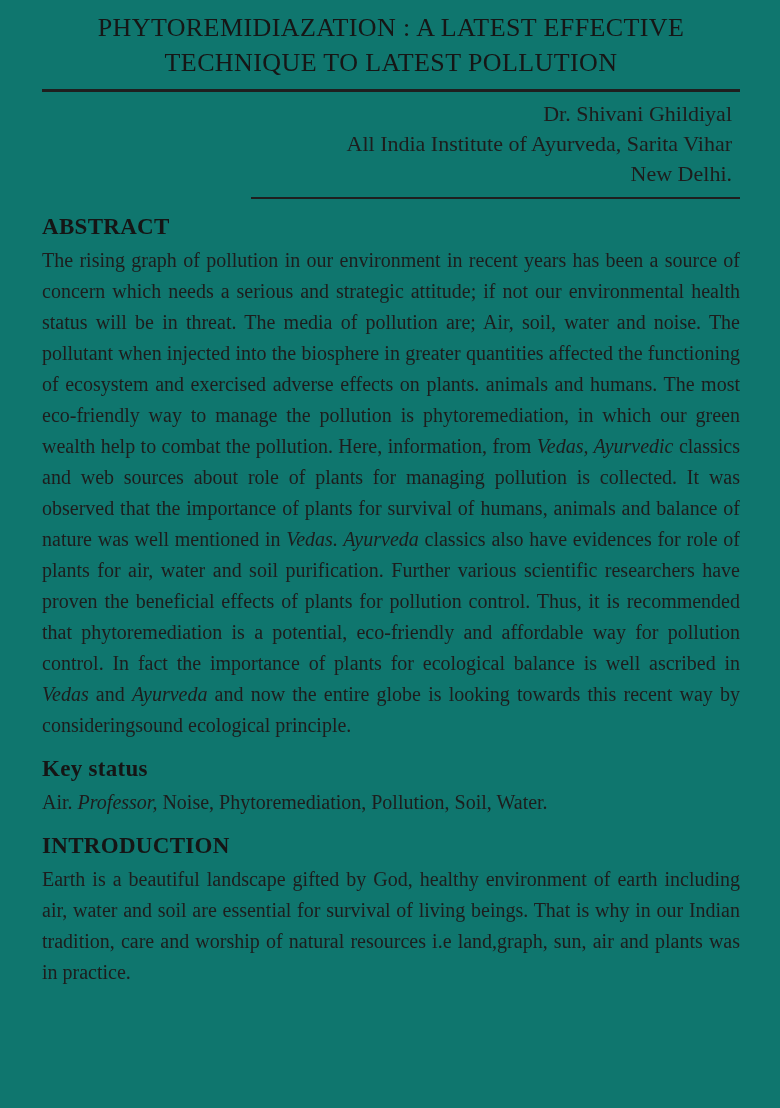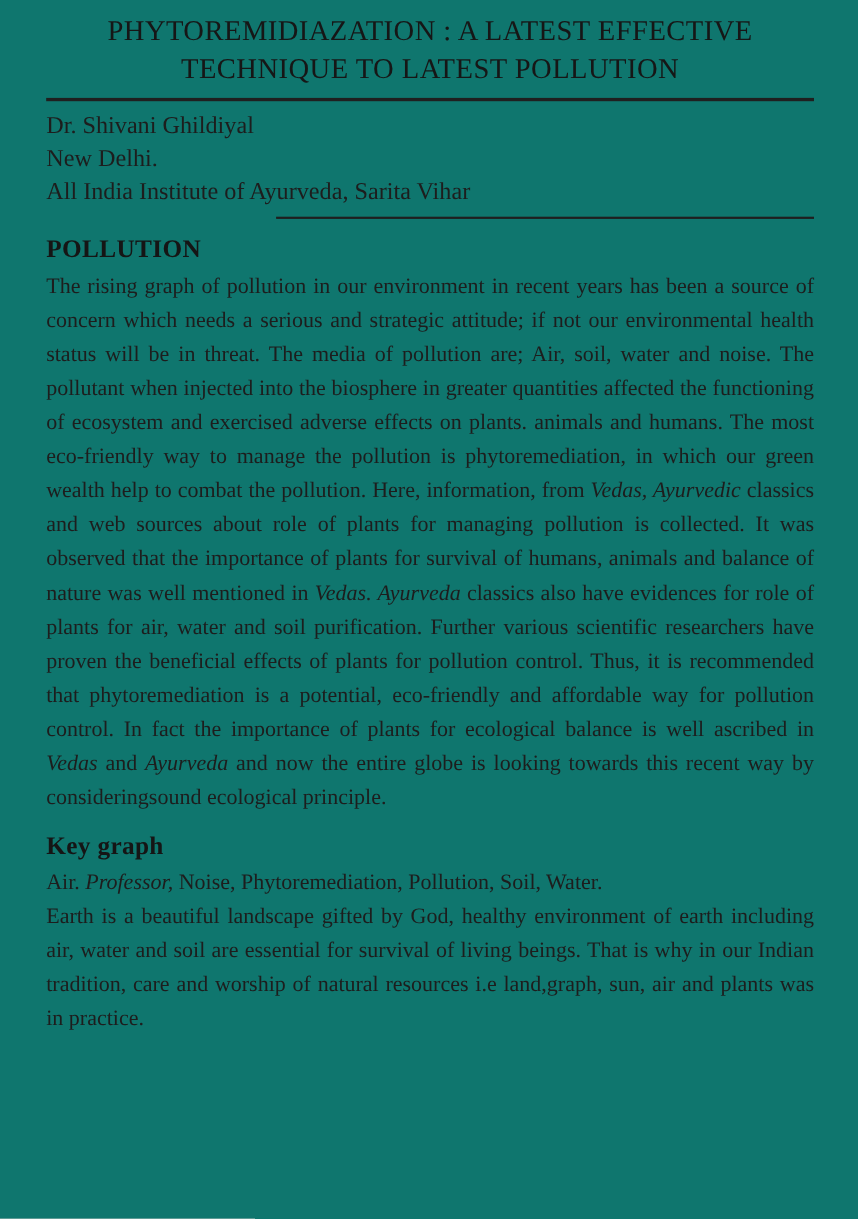--- a/index.html
+++ b/index.html
@@ -31,20 +31,21 @@
   .title-line { display: block; }
   .rule {
     border: none;
     height: 0;
   }
   .rule-title {
     border-top: 3px solid #1f1f1f;
     margin: 9px 0 7px 0;
   }
   .author-block {
+    text-align: right;
     font-size: 22px;
     line-height: 30px;
     padding-right: 8px;
     color: #1d1d1d;
   }
   .rule-author {
     border-top: 2px solid #1f1f1f;
     margin: 8px 0 2px 30%;
   }
   .section-heading {
@@ -71,34 +72,35 @@
   <header>
     <h1 class="title">
       <span class="title-line">PHYTOREMIDIAZATION : A LATEST EFFECTIVE</span>
       <span class="title-line">TECHNIQUE TO LATEST POLLUTION</span>
     </h1>
 
     <div class="rule rule-title"></div>
 
     <div class="author-block">
       <div>Dr. Shivani Ghildiyal</div>
+      <div>All India Institute of Ayurveda, Sarita Vihar</div>
       <div>New Delhi.</div>
-      <div>All India Institute of Ayurveda, Sarita Vihar</div>
     </div>
 
     <div class="rule rule-author"></div>
   </header>
 
   <section>
-    <h2 class="section-heading">POLLUTION</h2>
+    <h2 class="section-heading">ABSTRACT</h2>
     <p class="body-text"><span>The rising graph of pollution in our environment in recent years has been a source of concern which needs a serious and strategic attitude; if not our environmental health status will be in threat. The media of pollution are; Air, soil, water and noise. The pollutant when injected into the biosphere in greater quantities affected the functioning of ecosystem and exercised adverse effects on plants. animals and humans. The most eco-friendly way to manage the pollution is phytoremediation, in which our green wealth help to combat the pollution. Here, information, from </span><span style="font-style: italic;">Vedas, Ayurvedic</span><span> classics and web sources about role of plants for managing pollution is collected. It was observed that the importance of plants for survival of humans, animals and balance of nature was well mentioned in </span><span style="font-style: italic;">Vedas. Ayurveda</span><span> classics also have evidences for role of plants for air, water and soil purification. Further various scientific researchers have proven the beneficial effects of plants for pollution control. Thus, it is recommended that phytoremediation is a potential, eco-friendly and affordable way for pollution control. In fact the importance of plants for ecological balance is well ascribed in </span><span style="font-style: italic;">Vedas</span><span> and </span><span style="font-style: italic;">Ayurveda</span><span> and now the entire globe is looking towards this recent way by consideringsound ecological principle.</span></p>
   </section>
 
   <section>
-    <h2 class="section-heading">Key graph</h2>
+    <h2 class="section-heading">Key status</h2>
     <p class="body-text"><span>Air. </span><span style="font-style: italic;">Professor,</span><span> Noise, Phytoremediation, Pollution, Soil, Water.</span></p>
   </section>
 
   <section>
+    <h2 class="section-heading">INTRODUCTION</h2>
     <p class="body-text"><span>Earth is a beautiful landscape gifted by God, healthy environment of earth including air, water and soil are essential for survival of living beings. That is why in our Indian tradition, care and worship of natural resources i.e land,graph, sun, air and plants was in practice.</span></p>
   </section>
 
 </div>
 
 </body></html>

